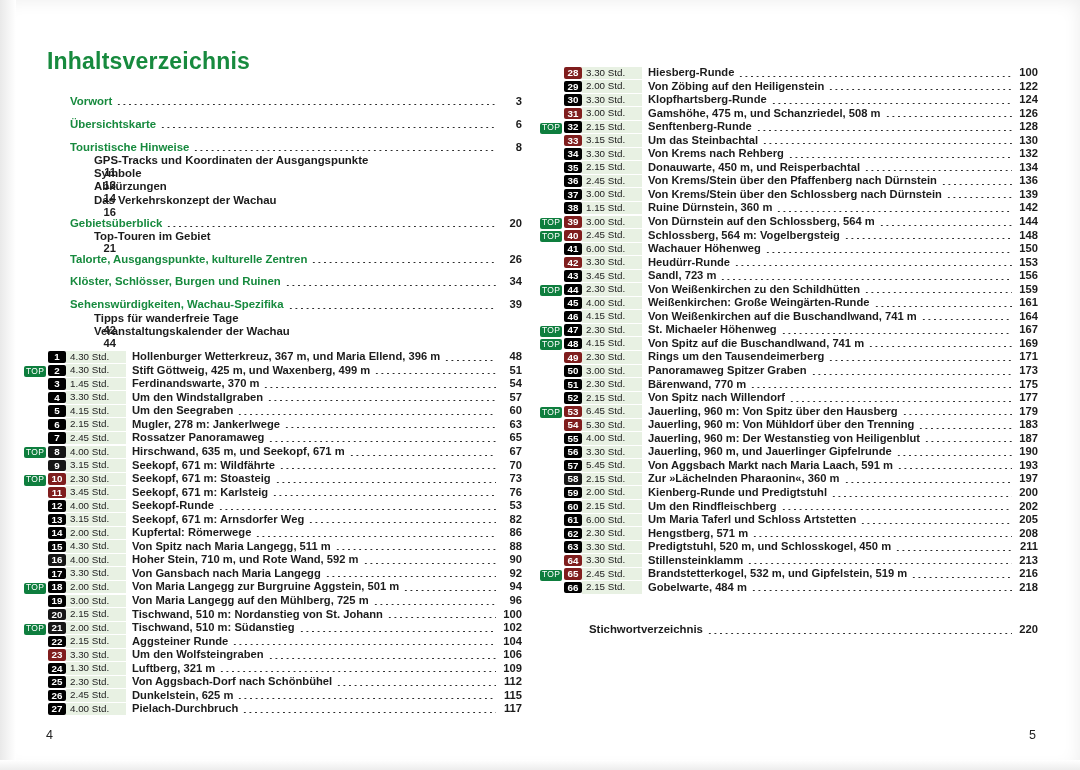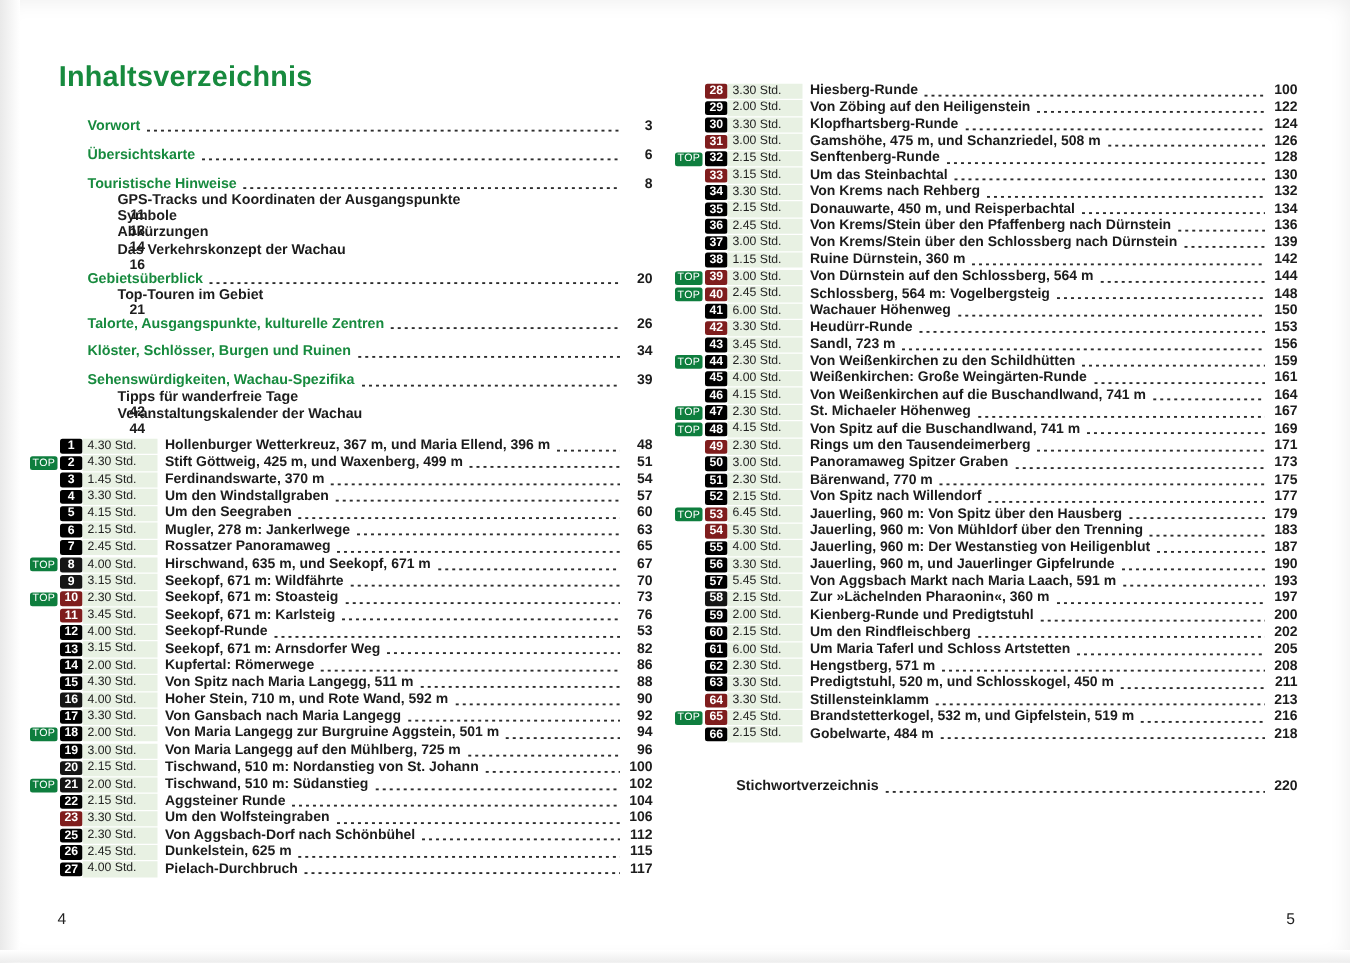--- a/index.html
+++ b/index.html
@@ -337,20 +337,28 @@
       <div class="row tour-row">
         <span class="badge-slot"></span>
         <span class="num-box red">23</span>
         <span class="time">3.30 Std.</span>
         <span class="tour-title">Um den Wolfsteingraben</span>
         <span class="leader"></span>
         <span class="pagenum">106</span>
       </div>
       <div class="row tour-row">
         <span class="badge-slot"></span>
+        <span class="num-box blue">24</span>
+        <span class="time">1.30 Std.</span>
+        <span class="tour-title">Luftberg, 321 m</span>
+        <span class="leader"></span>
+        <span class="pagenum">109</span>
+      </div>
+      <div class="row tour-row">
+        <span class="badge-slot"></span>
         <span class="num-box blue">25</span>
         <span class="time">2.30 Std.</span>
         <span class="tour-title">Von Aggsbach-Dorf nach Schönbühel</span>
         <span class="leader"></span>
         <span class="pagenum">112</span>
       </div>
       <div class="row tour-row">
         <span class="badge-slot"></span>
         <span class="num-box blue">26</span>
         <span class="time">2.45 Std.</span>

